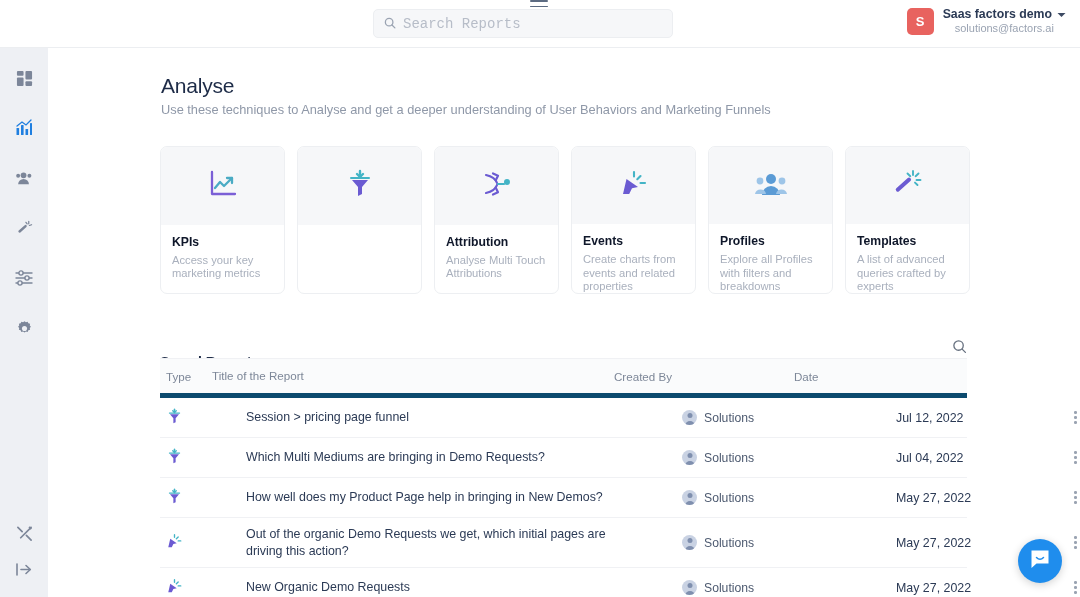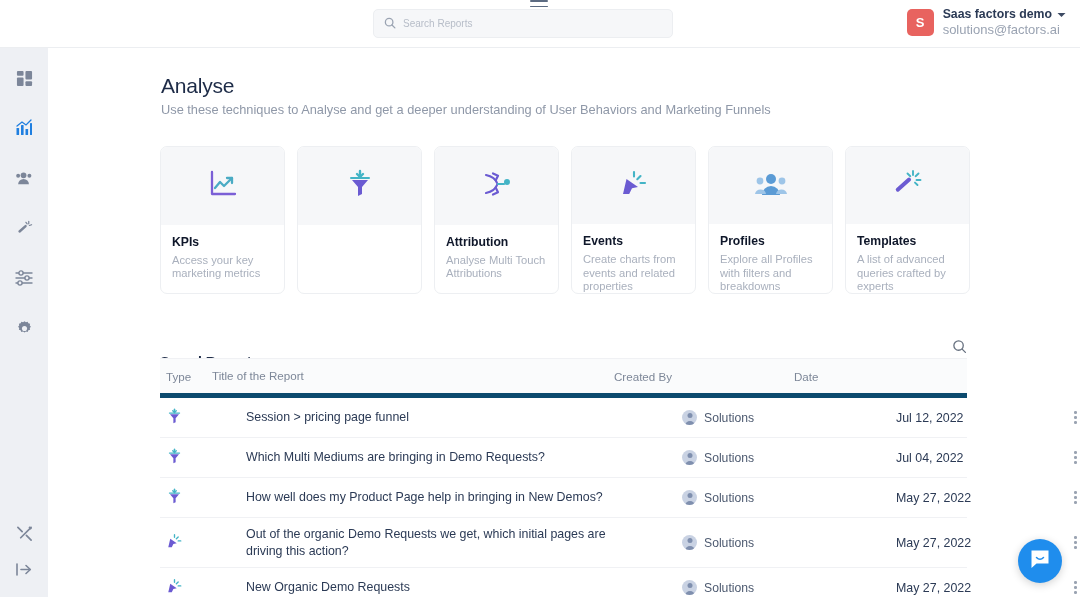--- a/index.html
+++ b/index.html
@@ -40,36 +40,36 @@
   .searchbox {
     width: 100%; height: 100%;
     background: #f6f7f9;
     border: 1px solid #eceef1;
     border-radius: 5px;
     display: flex; align-items: center; padding: 0 10px; gap: 7px;
     cursor: text;
   }
   .searchbox .si { flex: 0 0 auto; }
   .searchbox .ph {
-    font-size: 10px; color: #b7bdc8;
+    font-size: 14px; color: #b7bdc8; font-family: Liberation Mono, monospace;
   }
 
   .userarea {
     position: absolute; right: 14px; top: 7px;
     display: flex; align-items: center; gap: 9px; cursor: pointer;
   }
   .avatar {
     width: 27px; height: 27px; border-radius: 5px;
     background: #e8635f; color: #fff;
     display: flex; align-items: center; justify-content: center;
     font-size: 13px; font-weight: 600;
   }
   .usertext { line-height: 1.25; }
   .uname { font-size: 12.3px; color: #2b3a55; font-weight: 600; display: flex; align-items: center; gap: 5px;}
-  .uemail { font-size: 13px; color: #9aa3b2; }
+  .uemail { font-size: 11px; color: #9aa3b2; text-align: center; }
 
   
   .sidebar {
     position: absolute; top: 48px; left: 0; width: 48px; height: 549px;
     background: #eef0f4;
     display: flex; flex-direction: column; align-items: center;
   }
   .sb-item {
     width: 48px; height: 36px; display: flex; align-items: center; justify-content: center;
     cursor: pointer;

